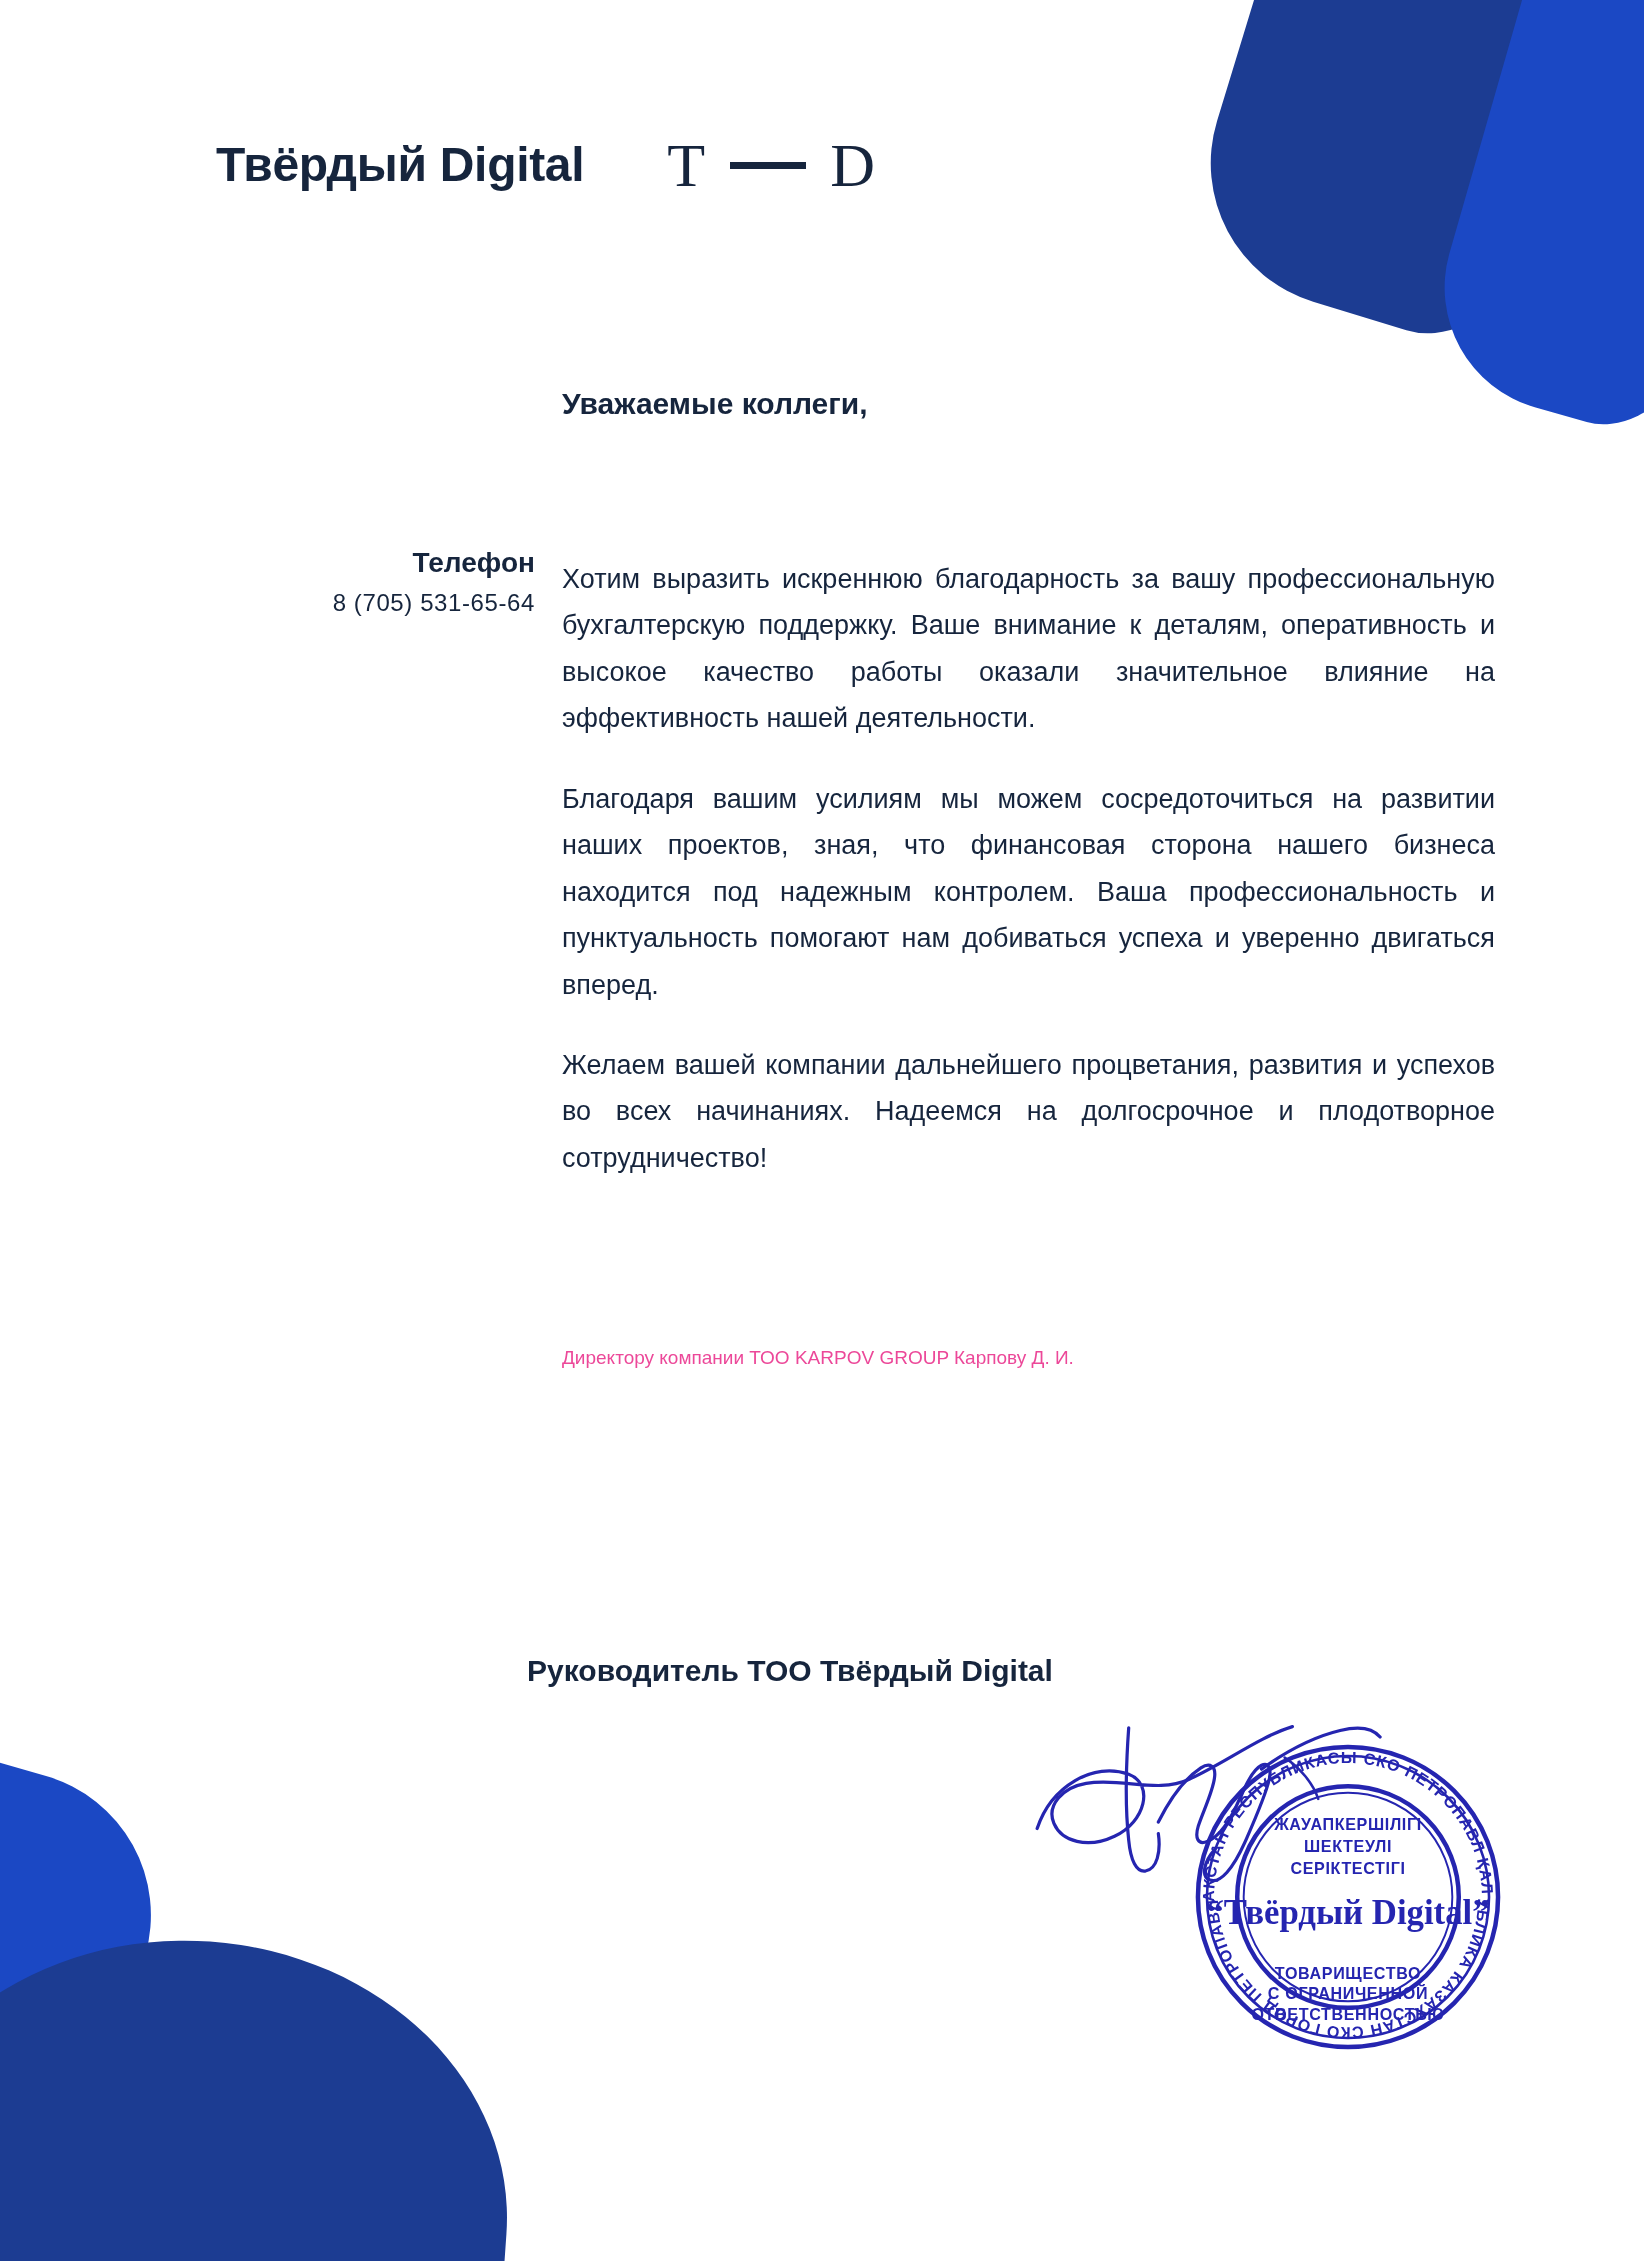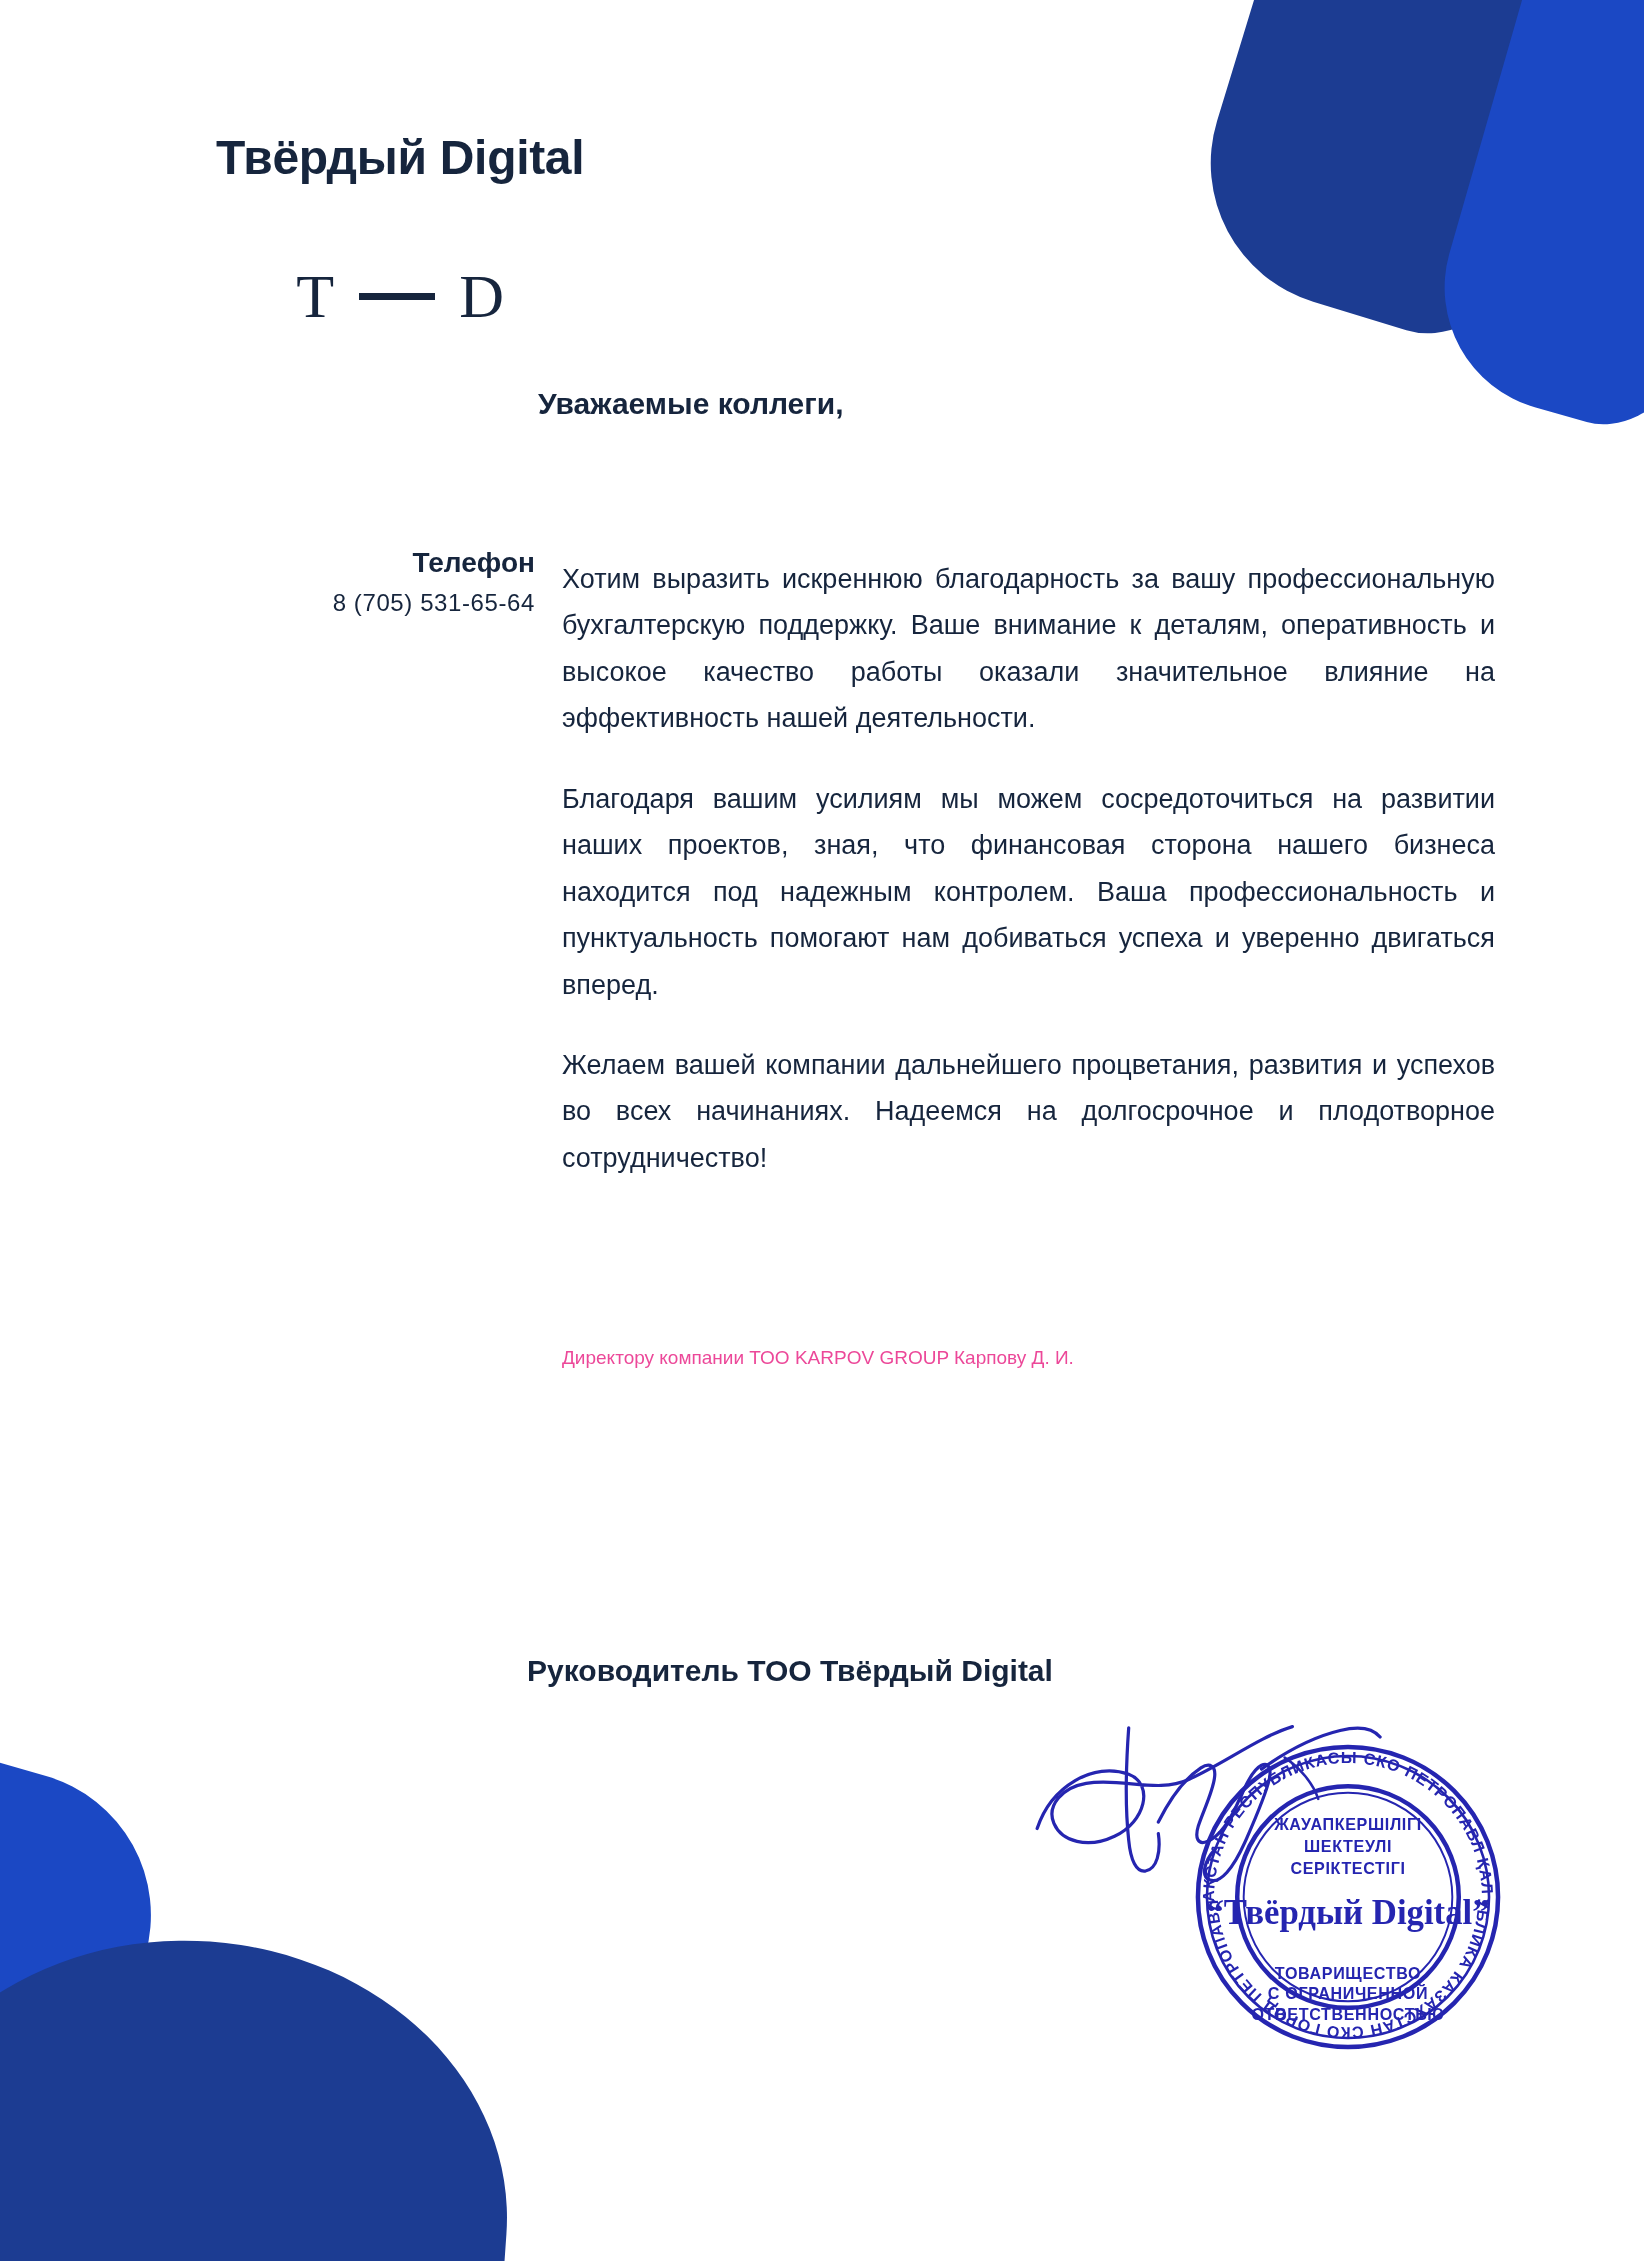--- a/index.html
+++ b/index.html
@@ -62,21 +62,20 @@
   }
 
   
   .letterhead {
     position: absolute;
     top: 134px;
     left: 216px;
     display: flex;
     align-items: center;
     gap: 83px;
-    flex-direction: column;
   }
   .brand-name {
     font-size: 48px;
     font-weight: 700;
     letter-spacing: -0.3px;
     color: #16253d;
     white-space: nowrap;
     line-height: 1;
   }
   .brand-mark {
@@ -118,21 +117,21 @@
     font-weight: 400;
     letter-spacing: 0.6px;
     color: #16253d;
     line-height: 1.25;
   }
 
   
   .salutation {
     position: absolute;
     top: 387px;
-    left: 538px;
+    left: 562px;
     font-size: 30px;
     font-weight: 700;
     color: #16253d;
   }
 
   .body-col {
     position: absolute;
     top: 556px;
     left: 562px;
     width: 941px;

